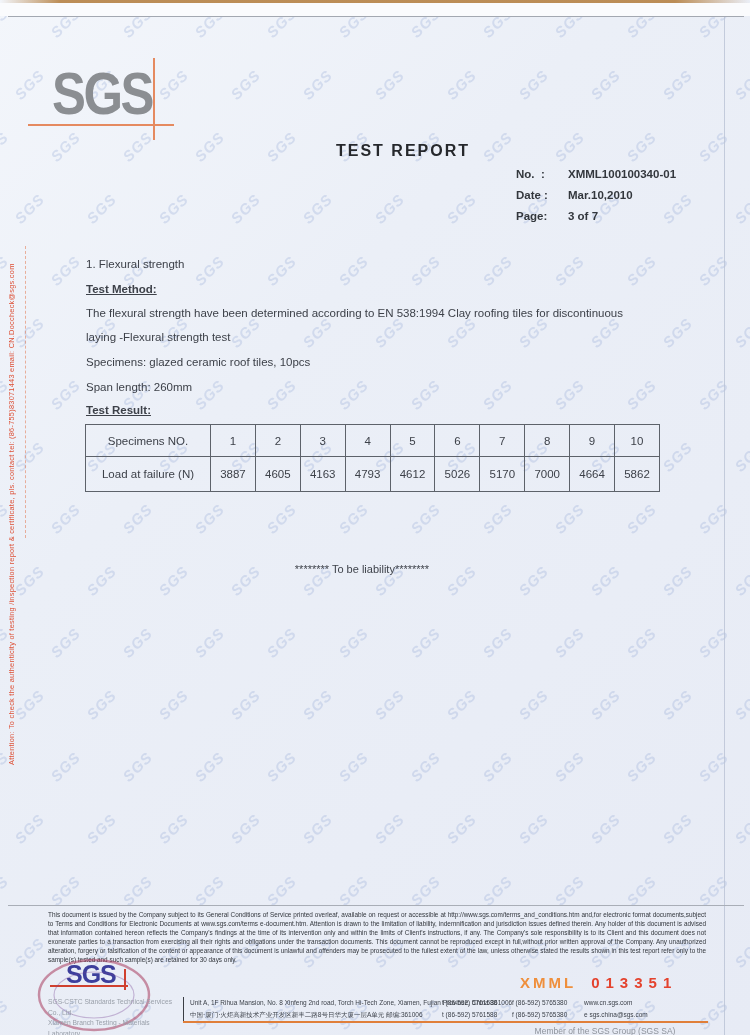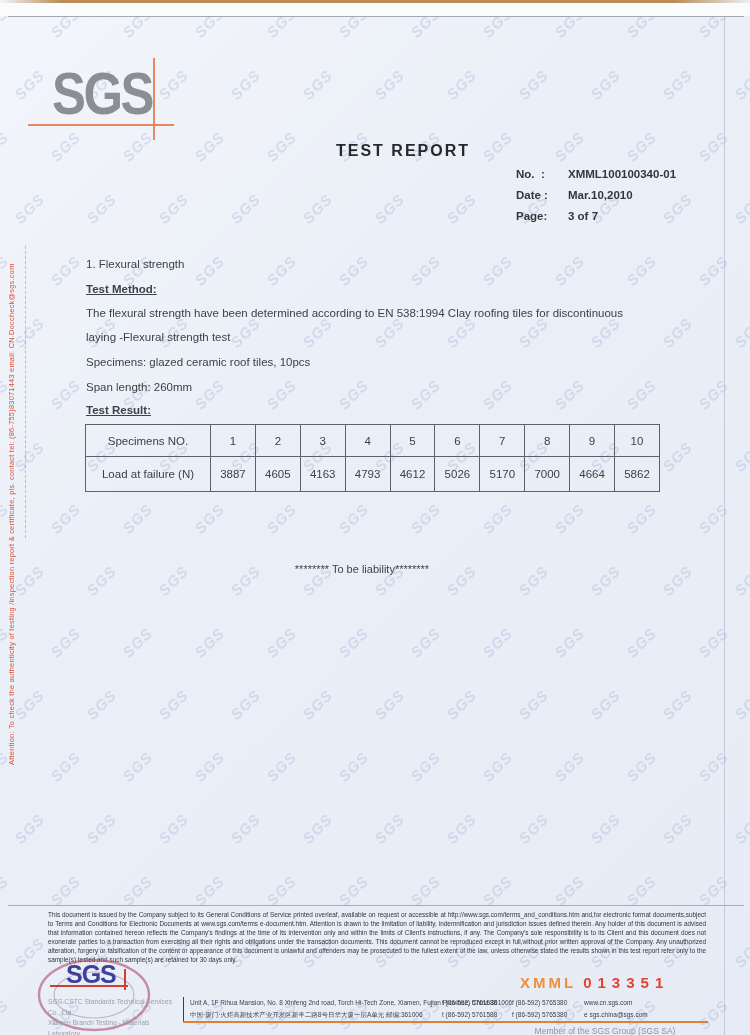--- a/index.html
+++ b/index.html
@@ -70,21 +70,21 @@
   .addr-row { left:190px; width:528px; height:11px; font-size:6.5px; color:#3a3f47; white-space:nowrap; }
   .addr-row .a  { position:absolute; left:0; }
   .addr-row .t  { position:absolute; left:252px; }
   .addr-row .f  { position:absolute; left:322px; }
   .addr-row .w  { position:absolute; left:394px; }
   .addr1 { top:999px; }
   .addr2 { top:1011px; }
   .foot-orange-rule { left:183px; top:1021px; width:525px; height:2px; background:#e07f3a; }
   .serial { left:520px; top:974px; display:flex; font-size:15px; font-weight:bold; }
   .serial-prefix { color:#ef8f3c; letter-spacing:3px; }
-  .serial-num { color:#e4422d; letter-spacing:6px; margin-left:7px; }
+  .serial-num { color:#e4422d; letter-spacing:6px; margin-left:15px; }
   .member { left:500px; top:1026px; width:210px; text-align:center; font-size:8.5px; color:#8d929b; }
 </style>
 </head>
 <body>
 
 <div class="page">
 
   <div id="wm-layer">
       <span class="wm" style="left: -24px; top: 14px;">SGS</span>
       <span class="wm" style="left: 48px; top: 14px;">SGS</span>

